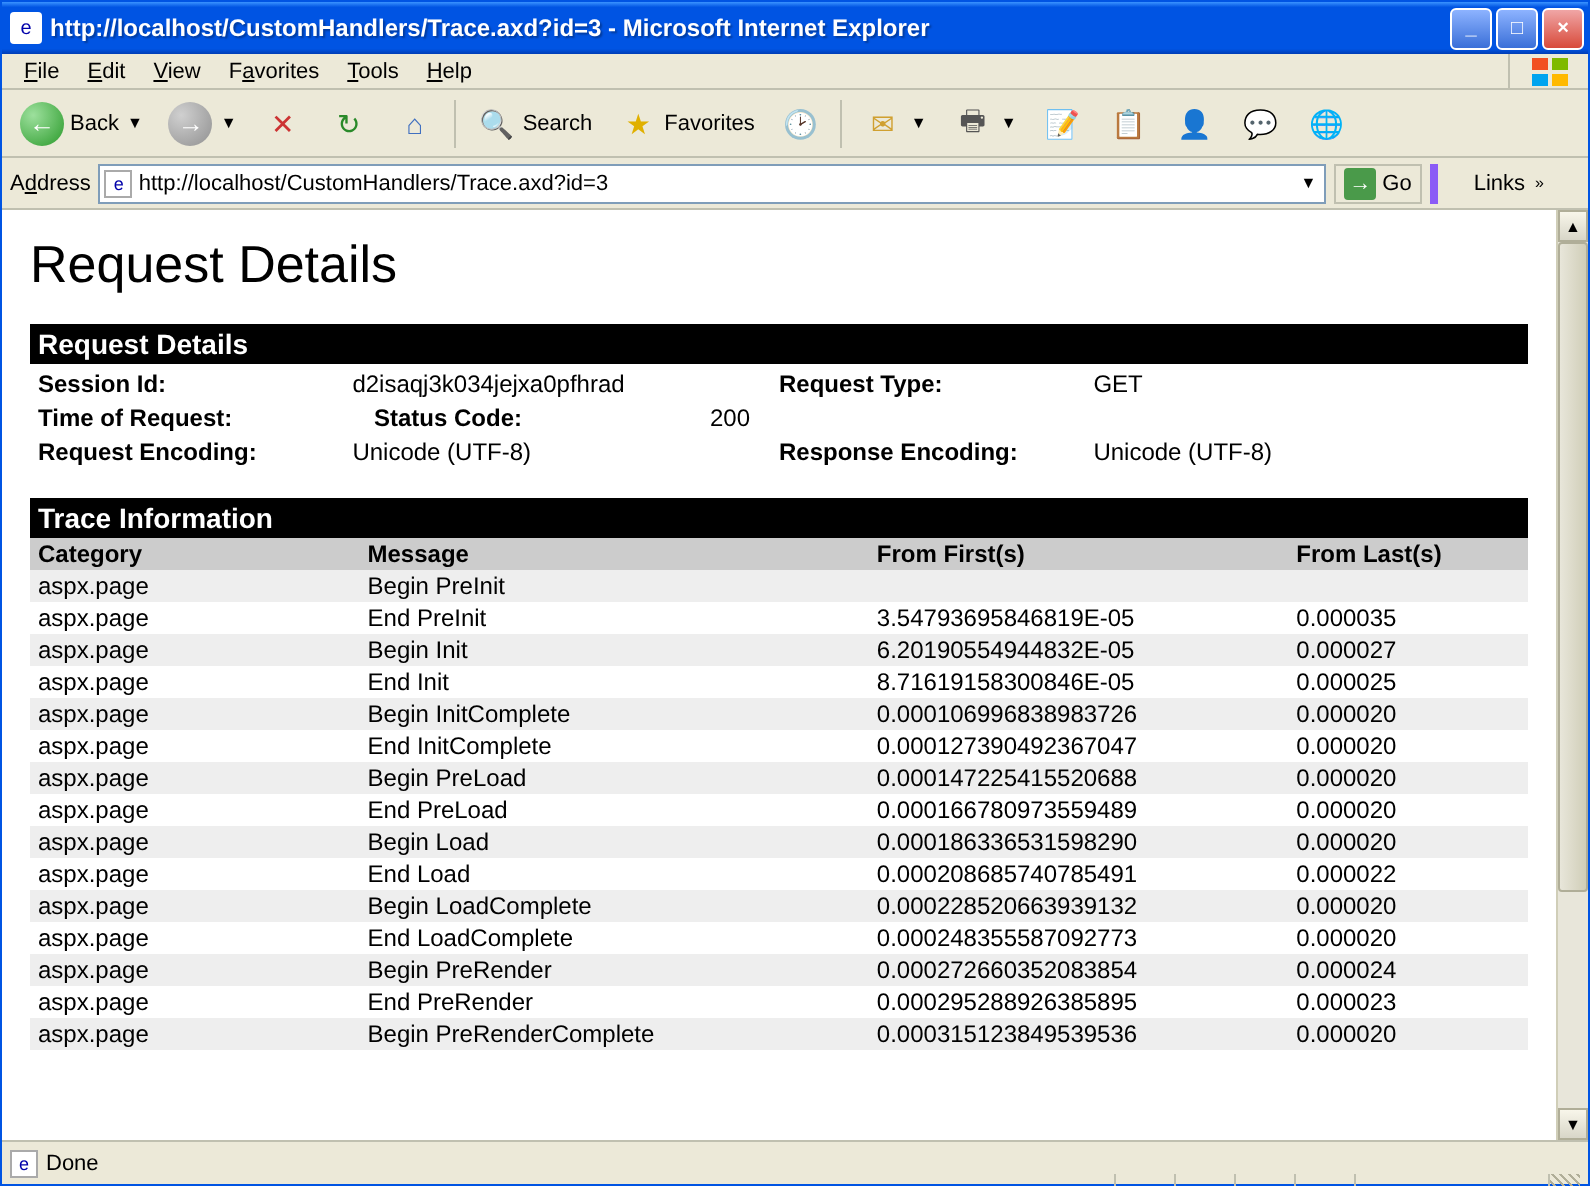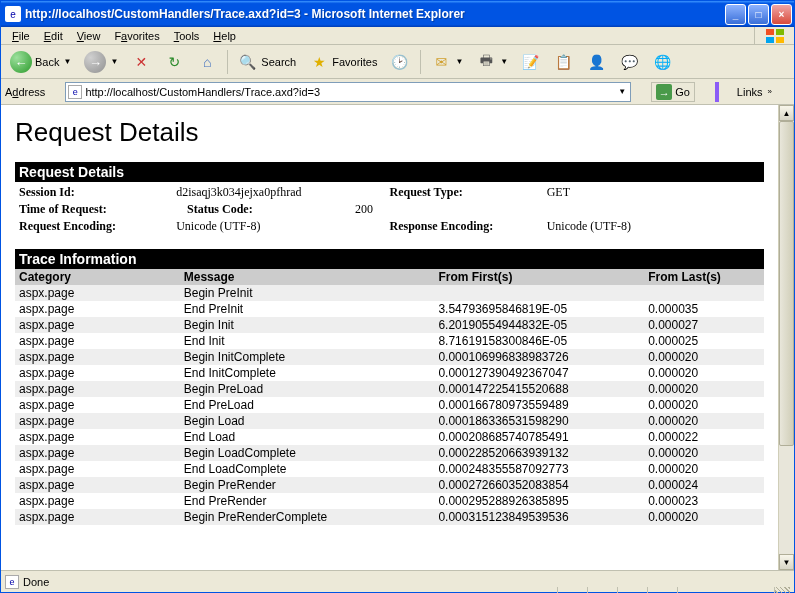--- a/index.html
+++ b/index.html
@@ -23,37 +23,37 @@
 .ms-flag .y { background: #ffb900; bottom:0; right:0; }
 .toolbar { height: 34px; background: #ece9d8; display: flex; align-items: center; padding: 0 4px; gap: 3px; border-bottom: 1px solid #c0c0b0; }
 .tbtn { height: 26px; display: flex; align-items: center; padding: 0 4px; border: 1px solid transparent; border-radius: 3px; cursor: pointer; gap: 3px; }
 .tbtn .lbl { font-size: 11px; }
 .sep { width: 1px; height: 24px; background: #c0c0b0; margin: 0 2px; }
 .circ { width: 22px; height: 22px; border-radius: 50%; display: flex; align-items: center; justify-content: center; font-size: 13px; font-weight: bold; color: #fff; }
 .back { background: radial-gradient(circle at 30% 30%, #9de09d, #2a9a2a); }
 .fwd { background: radial-gradient(circle at 30% 30%, #d0d0d0, #909090); }
 .sq { width: 20px; height: 20px; display: flex; align-items: center; justify-content: center; font-size: 14px; }
 .dd { font-size: 8px; margin-left: 1px; }
-.addrbar { height: 26px; background: #ece9d8; display: flex; align-items: center; padding: 0 4px; gap: 20px; border-bottom: 1px solid #c0c0b0; }
+.addrbar { height: 26px; background: #ece9d8; display: flex; align-items: center; padding: 0 4px; gap: 4px; border-bottom: 1px solid #c0c0b0; }
 .addrbar .albl { font-size: 11px; }
 .addrbar .under { text-decoration: underline; }
 .addr-input { flex: 1; height: 20px; border: 1px solid #7f9db9; background: #fff; display: flex; align-items: center; padding: 0 2px; }
 .addr-input .ficon { width: 14px; height: 14px; background: #fff; border: 1px solid #aaa; display: flex; align-items: center; justify-content: center; font-size: 9px; color: #00a; margin-right: 3px; }
 .addr-input .url { flex: 1; font-size: 11px; }
 .addr-input .addd { font-size: 8px; padding: 0 2px; cursor: pointer; }
 .go-btn { height: 20px; display: flex; align-items: center; gap: 3px; padding: 0 4px; border: 1px solid #c0c0b0; background: #ece9d8; cursor: pointer; }
 .go-sq { width: 16px; height: 16px; background: #4a9a4a; color: #fff; display: flex; align-items: center; justify-content: center; font-size: 11px; border-radius: 2px; }
 .links-area { height: 20px; padding: 0 18px; display: flex; align-items: center; border-left: 4px solid #8b5cf6; gap: 3px; }
 
 .content { flex: 1; background: #fff; overflow: hidden; position: relative; display: flex; }
 .page { flex: 1; padding: 12px 14px; font-family: Verdana, sans-serif; overflow: hidden; }
 .h1 { font-size: 26px; font-weight: normal; font-family: Verdana, sans-serif; margin-bottom: 14px; }
 .sect-hdr { background: #000; color: #fff; font-weight: bold; font-size: 14px; padding: 2px 4px; font-family: Verdana, sans-serif; }
 .req-grid { padding: 2px 4px 14px 4px; }
-.req-grid .row { display: flex; font-size: 12px; line-height: 17px; font-family: Liberation Serif, serif; }
+.req-grid .row { display: flex; font-size: 12px; line-height: 17px; font-family: Liberation Sans, sans-serif; }
 .rlbl { font-weight: bold; width: 168px; }
 .rval { width: 228px; }
 .trace-tbl { width: 100%; border-collapse: collapse; font-family: Liberation Sans, sans-serif; font-size: 12px; }
 .trace-tbl th { text-align: left; font-weight: bold; background: #ccc; padding: 1px 4px; }
 .trace-tbl td { padding: 0 4px; line-height: 16px; }
 .trace-tbl tr.alt td { background: #eee; }
 .col-cat { width: 22%; }
 .col-msg { width: 34%; }
 .col-f1 { width: 28%; }
 .col-f2 { width: 16%; }

